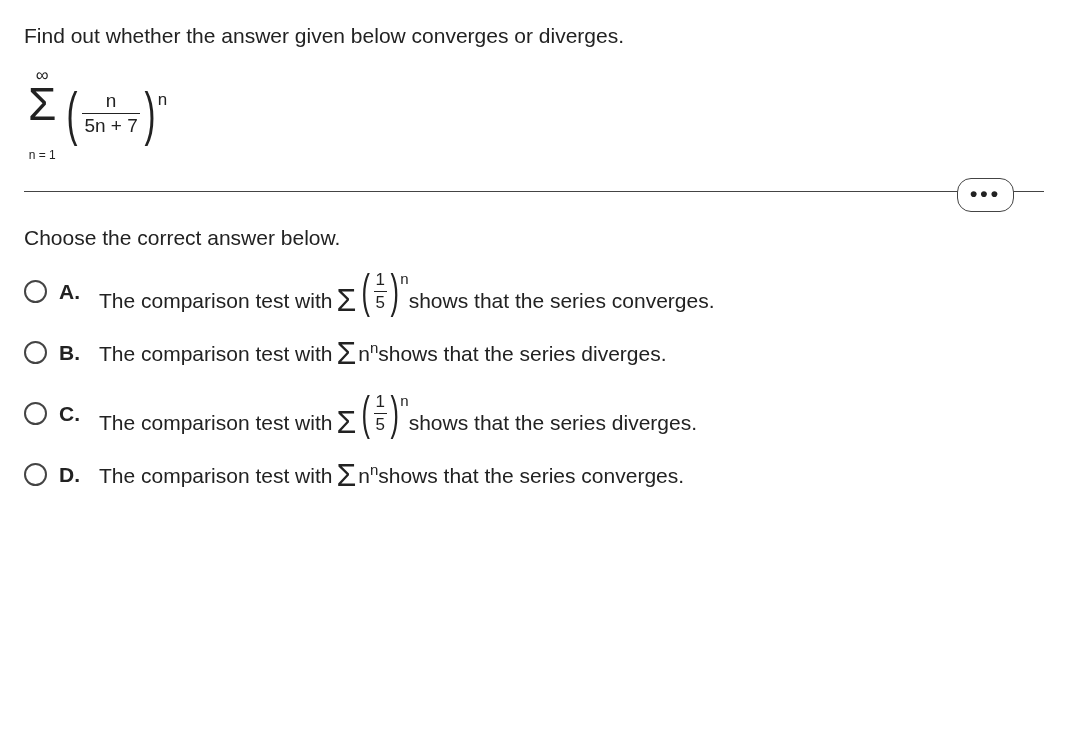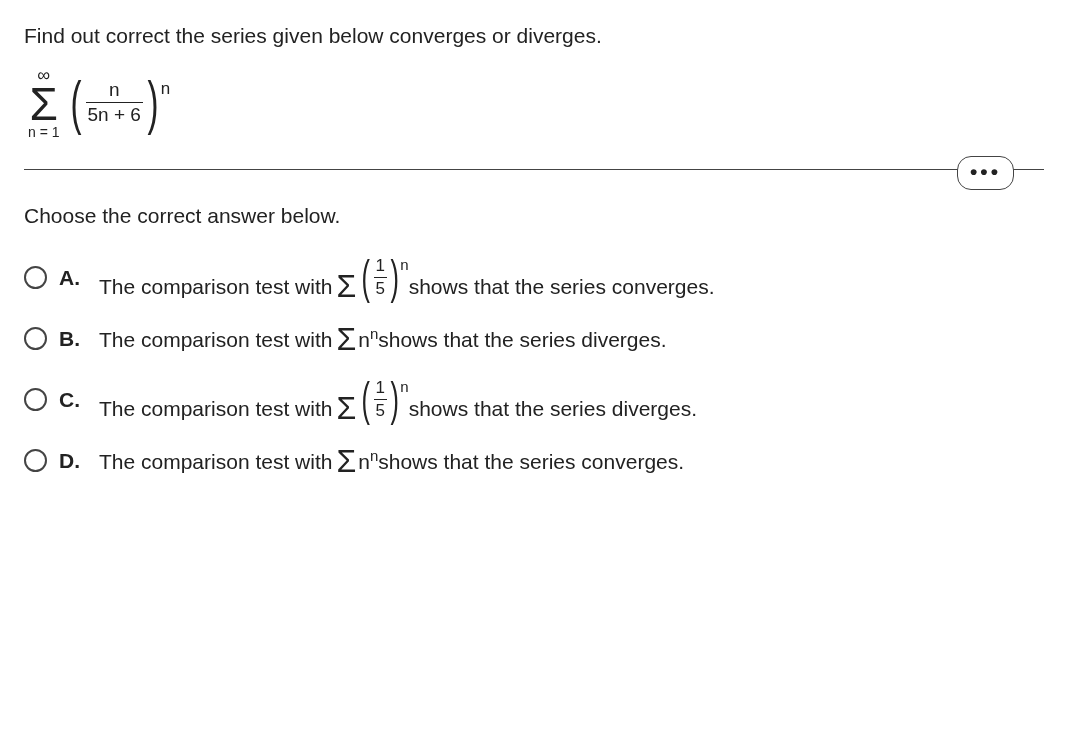--- a/index.html
+++ b/index.html
@@ -27,21 +27,22 @@
     line-height: 1;
   }
   .sigma-top {
     font-size: 18px;
   }
   .sigma {
     font-size: 46px;
     line-height: 0.9;
   }
   .sigma-bottom {
-    font-size: 14px;
+    font-size: 12px;
+    margin-top: 24px;
   }
   .paren-group {
     display: flex;
     align-items: center;
     margin-left: 6px;
     position: relative;
   }
   .paren {
     font-size: 60px;
     line-height: 0.7;
@@ -81,21 +82,21 @@
     top: -13px;
     background: #fff;
     border: 1.5px solid #444;
     border-radius: 14px;
     padding: 3px 12px 5px 12px;
     letter-spacing: 3px;
     font-weight: bold;
     cursor: pointer;
   }
   .prompt {
-    margin-bottom: 28px;
+    margin-bottom: 20px;
   }
   .options {
     display: flex;
     flex-direction: column;
     gap: 26px;
   }
   .option {
     display: flex;
     align-items: center;
     gap: 12px;
@@ -146,33 +147,33 @@
     margin-left: -2px;
   }
   .nn-sup {
     font-size: 15px;
     vertical-align: super;
   }
 </style>
 </head>
 <body>
 
-<div class="question-text">Find out correct the series given below converges or diverges.</div>
+<div class="question-text">Find out whether the answer given below converges or diverges.</div>
 
 <div class="formula">
   <div class="sigma-block">
     <div class="sigma-top">∞</div>
     <div class="sigma">Σ</div>
     <div class="sigma-bottom">n = 1</div>
   </div>
   <div class="paren-group">
     <span class="paren">(</span>
     <div class="frac">
       <div class="frac-top">n</div>
-      <div class="frac-bot">5n + 6</div>
+      <div class="frac-bot">5n + 7</div>
     </div>
     <span class="paren">)</span>
     <span class="sup">n</span>
   </div>
 </div>
 
 <div class="divider-row">
   <hr class="hr">
   <div class="dots-pill">•••</div>
 </div>

